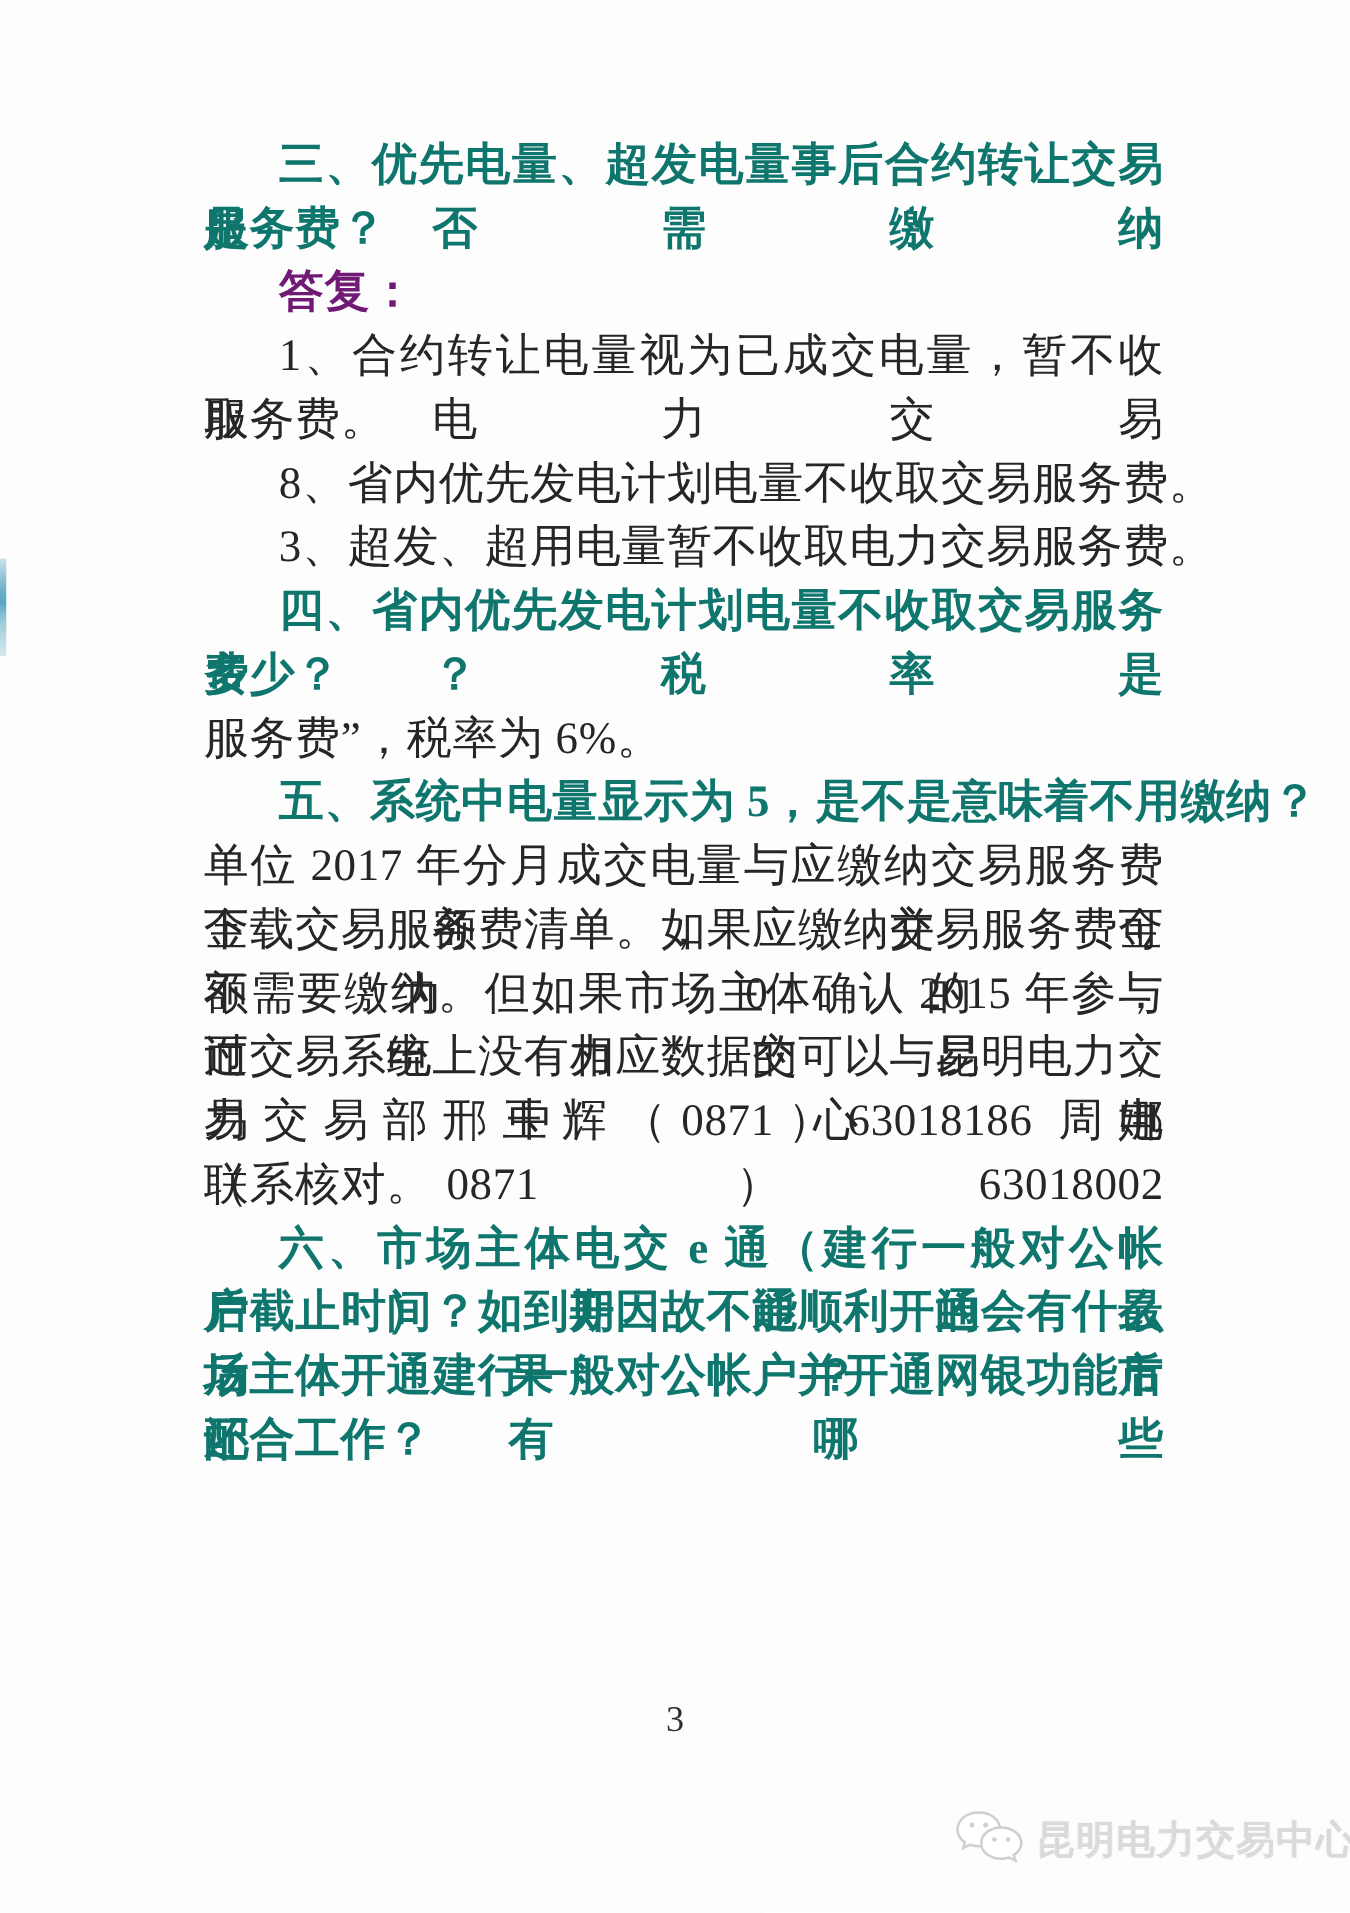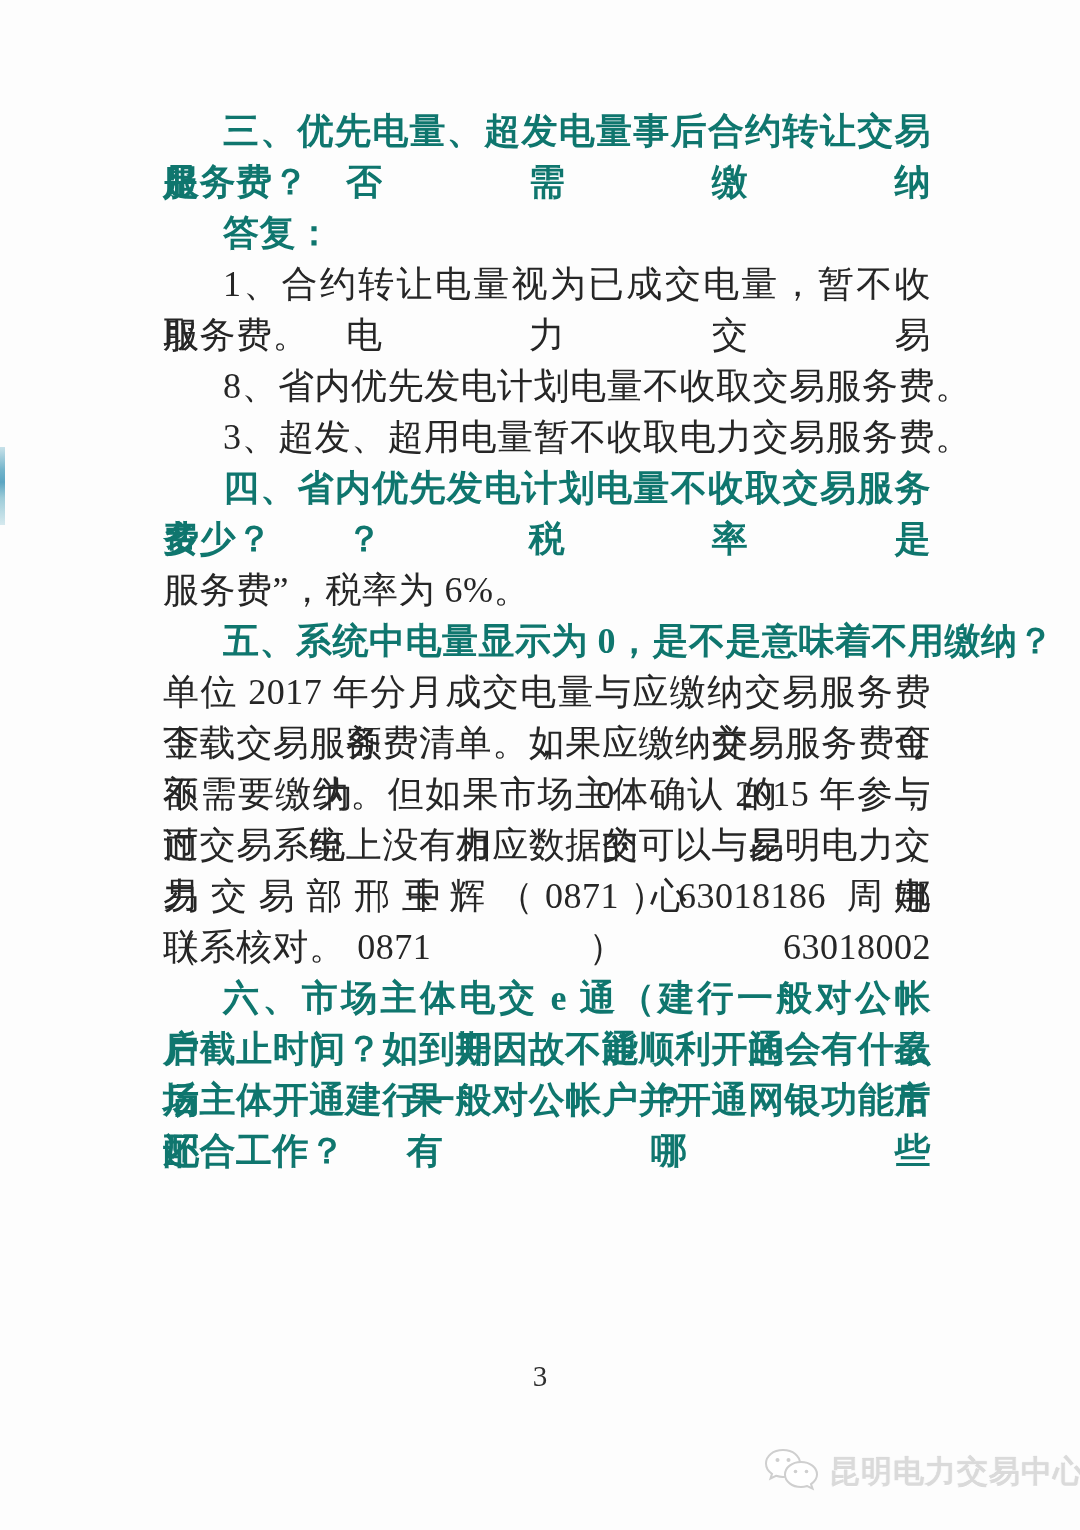--- a/index.html
+++ b/index.html
@@ -25,21 +25,21 @@
     font-size:36px;
     white-space:nowrap;
     letter-spacing:0.5px;
   }
   .line.j{
     white-space:normal;
     text-align:justify;
     text-align-last:justify;
   }
   .line.b{font-weight:bold;color:#0f766e;}
-  .line .pfx{font-weight:bold;color:#0f766e;}
+  .line .pfx{font-weight:bold;color:#701a75;}
   .line.ind{text-indent:60px;}
   .page-number{
     position:absolute;left:0;top:1360px;width:1080px;
     text-align:center;font-size:29px;color:#2f2f2f;
     font-family:"Liberation Serif","DejaVu Serif",serif;
   }
   .watermark{
     position:absolute;left:763px;top:1446px;
     display:flex;align-items:center;gap:8px;
     color:#d7d7d7;
@@ -74,21 +74,21 @@
 
     <div class="line ind"><span class="txt">3、超发、超用电量暂不收取电力交易服务费。</span></div>
 
     <div class="line b ind j"><span class="txt">四、省内优先发电计划电量不收取交易服务费？税率是</span></div>
 
     <div class="line b"><span class="txt">多少？</span></div>
 
 
     <div class="line"><span class="txt">服务费”，税率为 6%。</span></div>
 
-    <div class="line b ind"><span class="txt">五、系统中电量显示为 0，是不是意味着不用缴纳？</span></div>
+    <div class="line b ind"><span class="txt">五、系统中电量显示为 5，是不是意味着不用缴纳？</span></div>
 
 
     <div class="line j"><span class="txt">单位 2017 年分月成交电量与应缴纳交易服务费金额，并可</span></div>
 
     <div class="line j"><span class="txt">下载交易服务费清单。如果应缴纳交易服务费金额为 0 的，</span></div>
 
     <div class="line j"><span class="txt">不需要缴纳。但如果市场主体确认 2015 年参与过电力交易，</span></div>
 
     <div class="line j"><span class="txt">而交易系统上没有相应数据的可以与昆明电力交易中心电</span></div>
 

